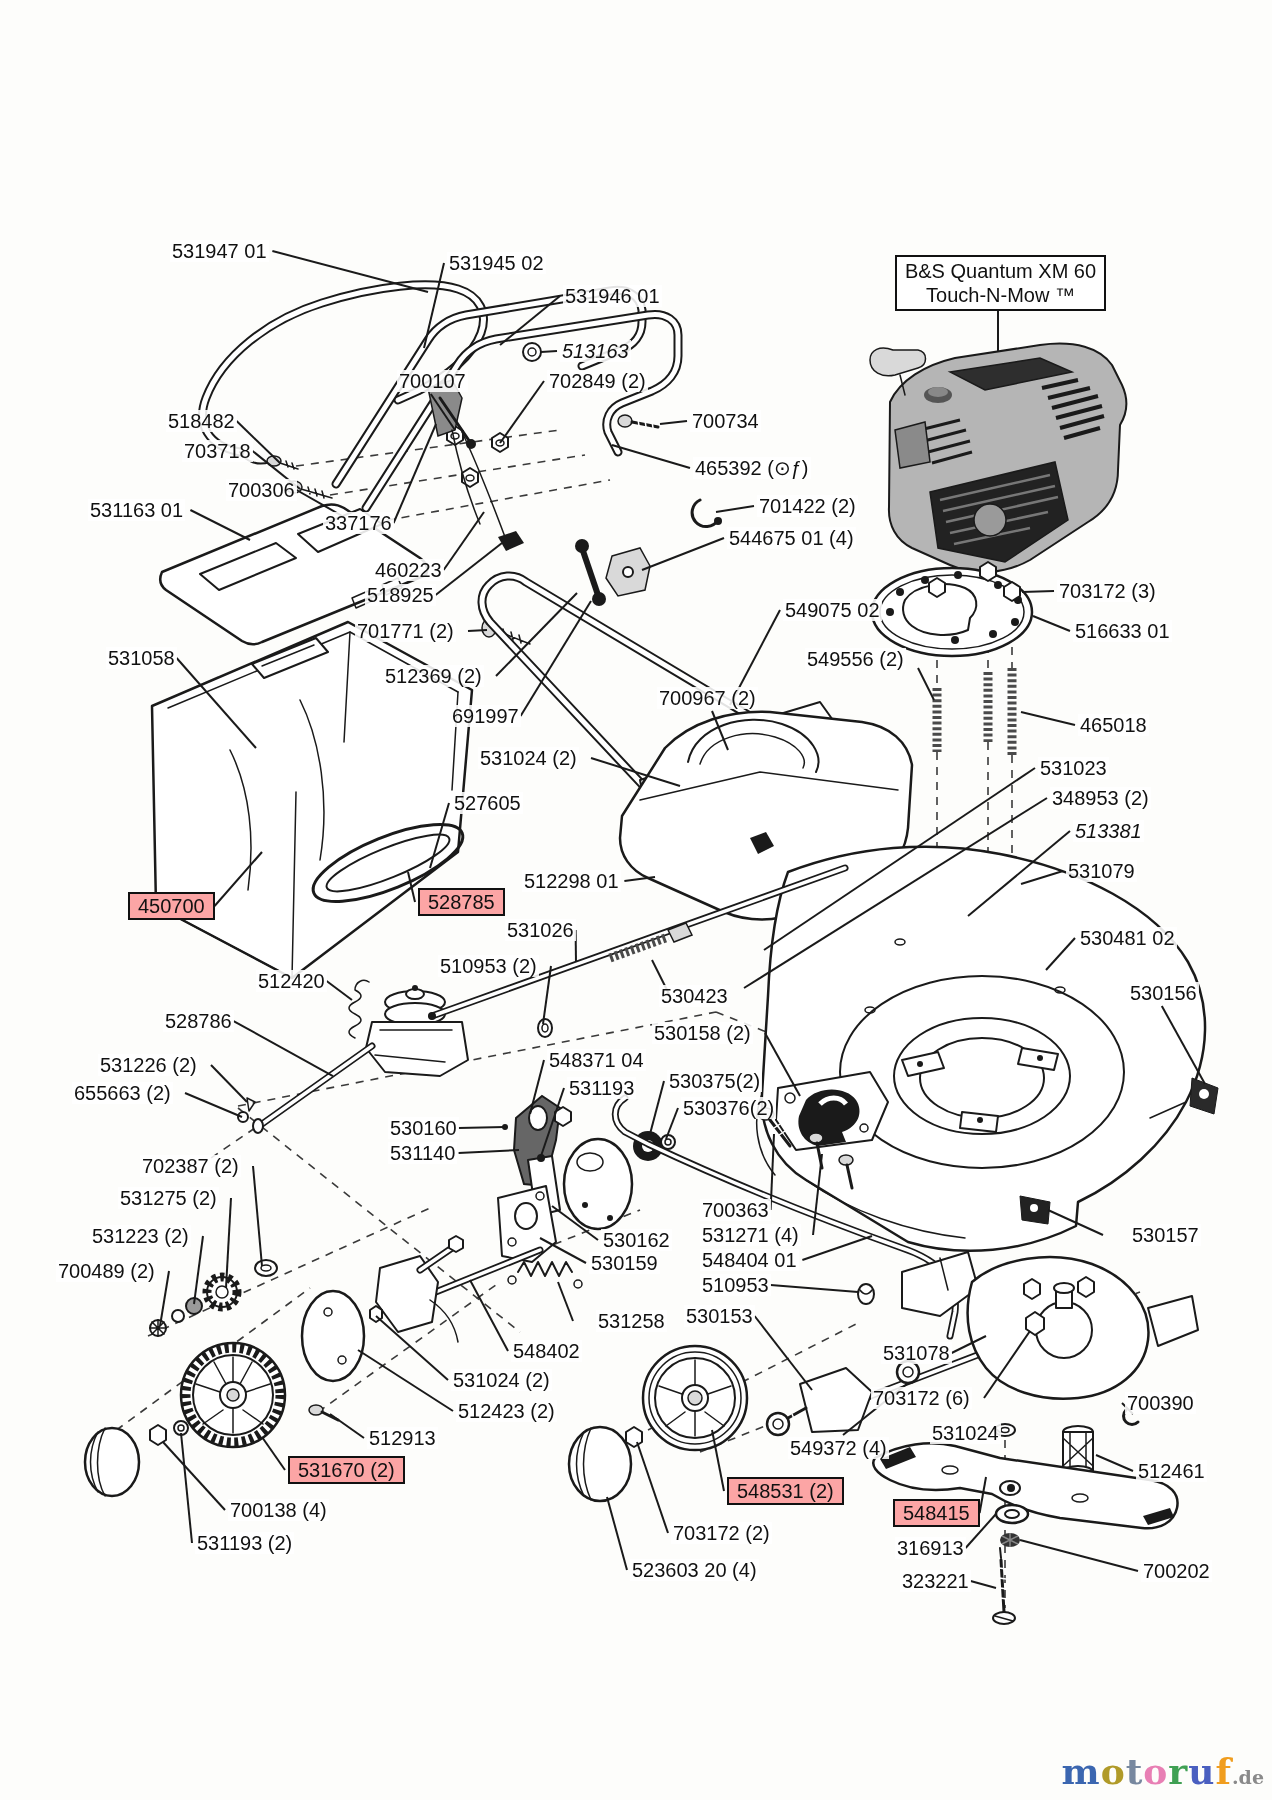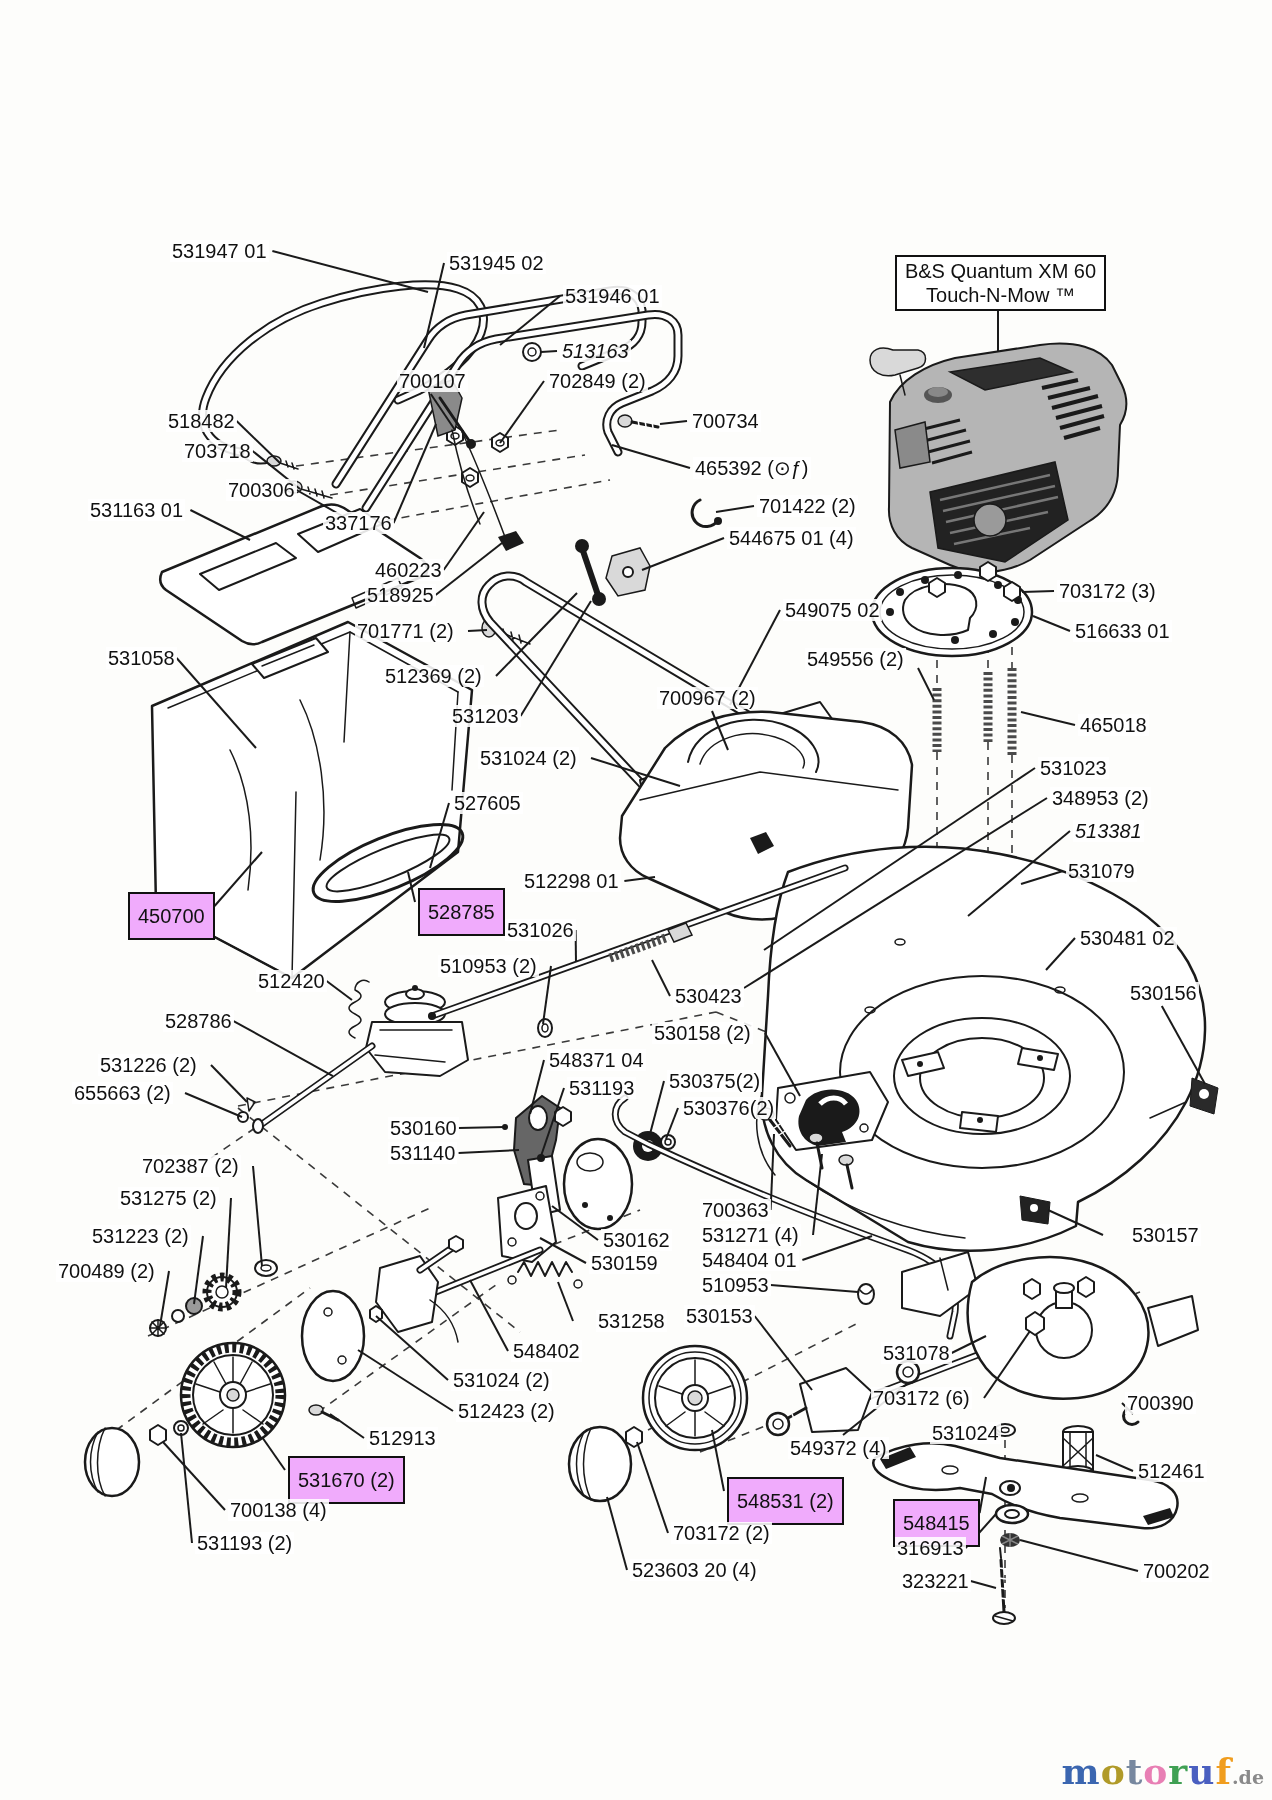--- a/index.html
+++ b/index.html
@@ -19,21 +19,21 @@
   .tube-o{fill:none;stroke:#1a1a1a;stroke-width:9;stroke-linecap:round;stroke-linejoin:round;}
   .tube-i{fill:none;stroke:#ffffff;stroke-width:5;stroke-linecap:round;stroke-linejoin:round;}
   .tube-o2{fill:none;stroke:#1a1a1a;stroke-width:7;stroke-linecap:round;stroke-linejoin:round;}
   .tube-i2{fill:none;stroke:#ffffff;stroke-width:3.5;stroke-linecap:round;stroke-linejoin:round;}
   .dash{fill:none;stroke:#3a3a3a;stroke-width:1.6;stroke-dasharray:8 7;}
   .coil{fill:none;stroke:#4a4a4a;stroke-width:9;stroke-dasharray:3 2.6;}
   .tread{fill:none;stroke:#1a1a1a;stroke-width:9;stroke-dasharray:4 3.6;}
   .leader{stroke:#1a1a1a;stroke-width:2;fill:none;}
   .plabel{position:absolute;font-size:20px;line-height:22px;color:#111;white-space:nowrap;
           background:rgba(255,255,255,.88);padding:0 2px;}
-  .plabel.boxed{border:2px solid #111;background:#f0abfc;padding:11px 8px;}
+  .plabel.boxed{border:2px solid #111;background:#fca5a5;padding:1px 8px;}
   .engine-box{position:absolute;left:895px;top:255px;width:207px;border:2px solid #111;
               background:#fff;text-align:center;font-size:20px;line-height:24px;color:#111;padding:2px 0;}
   .watermark{position:absolute;right:8px;bottom:4px;font-family:"DejaVu Serif",serif;
              font-weight:bold;font-size:36px;line-height:38px;letter-spacing:1px;}
   .watermark .suffix{font-size:19px;font-weight:bold;letter-spacing:0;}
 </style>
 </head>
 <body>
 
 <div class="stage">
@@ -516,40 +516,40 @@
       <div class="plabel" style="left: 323px; top: 512px;">337176</div>
       <div class="plabel" style="left: 88px; top: 499px;">531163 01</div>
       <div class="plabel" style="left: 373px; top: 559px;">460223</div>
       <div class="plabel" style="left: 365px; top: 584px;">518925</div>
       <div class="plabel" style="left: 757px; top: 495px;">701422 (2)</div>
       <div class="plabel" style="left: 727px; top: 527px;">544675 01 (4)</div>
       <div class="plabel" style="left: 783px; top: 599px;">549075 02</div>
       <div class="plabel" style="left: 355px; top: 620px;">701771 (2)</div>
       <div class="plabel" style="left: 106px; top: 647px;">531058</div>
       <div class="plabel" style="left: 383px; top: 665px;">512369 (2)</div>
-      <div class="plabel" style="left: 450px; top: 705px;">531203</div>
+      <div class="plabel" style="left: 450px; top: 705px;">691997</div>
       <div class="plabel" style="left: 1057px; top: 580px;">703172 (3)</div>
       <div class="plabel" style="left: 1073px; top: 620px;">516633 01</div>
       <div class="plabel" style="left: 805px; top: 648px;">549556 (2)</div>
       <div class="plabel" style="left: 657px; top: 687px;">700967 (2)</div>
       <div class="plabel" style="left: 1078px; top: 714px;">465018</div>
       <div class="plabel" style="left: 478px; top: 747px;">531024 (2)</div>
       <div class="plabel" style="left: 1038px; top: 757px;">531023</div>
       <div class="plabel" style="left: 1050px; top: 787px;">348953 (2)</div>
       <div class="plabel" style="left: 1073px; top: 820px; font-style: italic;">513381</div>
       <div class="plabel" style="left: 452px; top: 792px;">527605</div>
       <div class="plabel" style="left: 1066px; top: 860px;">531079</div>
       <div class="plabel" style="left: 522px; top: 870px;">512298 01</div>
       <div class="plabel" style="left: 1078px; top: 927px;">530481 02</div>
       <div class="plabel boxed" style="left: 128px; top: 892px;">450700</div>
       <div class="plabel boxed" style="left: 418px; top: 888px;">528785</div>
       <div class="plabel" style="left: 1128px; top: 982px;">530156</div>
       <div class="plabel" style="left: 505px; top: 919px;">531026</div>
       <div class="plabel" style="left: 438px; top: 955px;">510953 (2)</div>
-      <div class="plabel" style="left: 673px; top: 985px;">530423</div>
+      <div class="plabel" style="left: 659px; top: 985px;">530423</div>
       <div class="plabel" style="left: 256px; top: 970px;">512420</div>
       <div class="plabel" style="left: 652px; top: 1022px;">530158 (2)</div>
       <div class="plabel" style="left: 163px; top: 1010px;">528786</div>
       <div class="plabel" style="left: 547px; top: 1049px;">548371 04</div>
       <div class="plabel" style="left: 567px; top: 1077px;">531193</div>
       <div class="plabel" style="left: 667px; top: 1070px;">530375(2)</div>
       <div class="plabel" style="left: 681px; top: 1097px;">530376(2)</div>
       <div class="plabel" style="left: 98px; top: 1054px;">531226 (2)</div>
       <div class="plabel" style="left: 72px; top: 1082px;">655663 (2)</div>
       <div class="plabel" style="left: 388px; top: 1117px;">530160</div>

